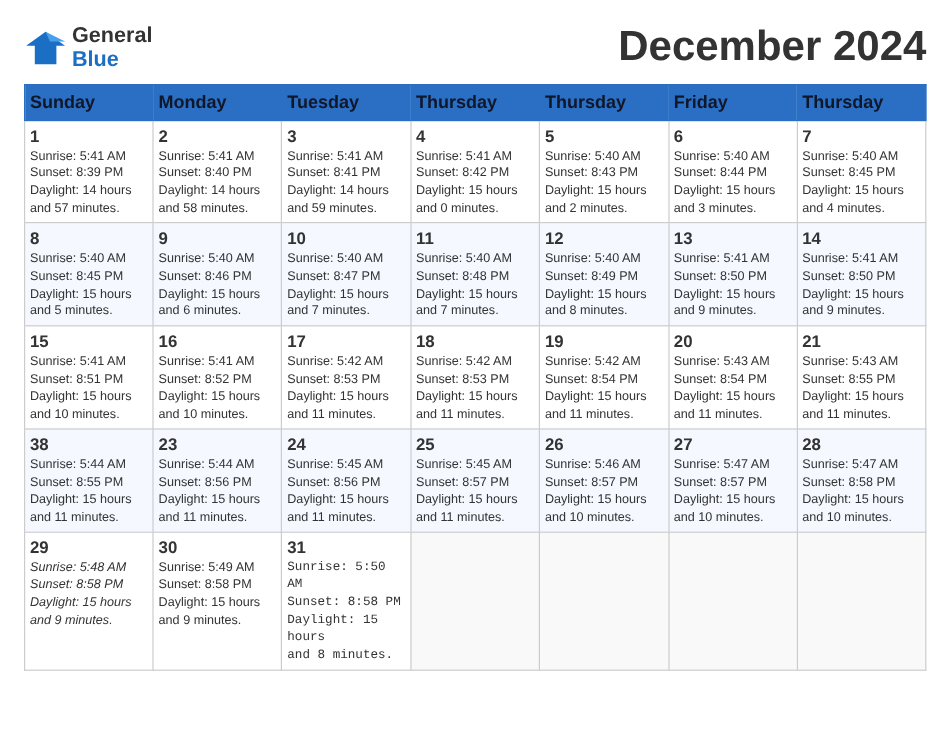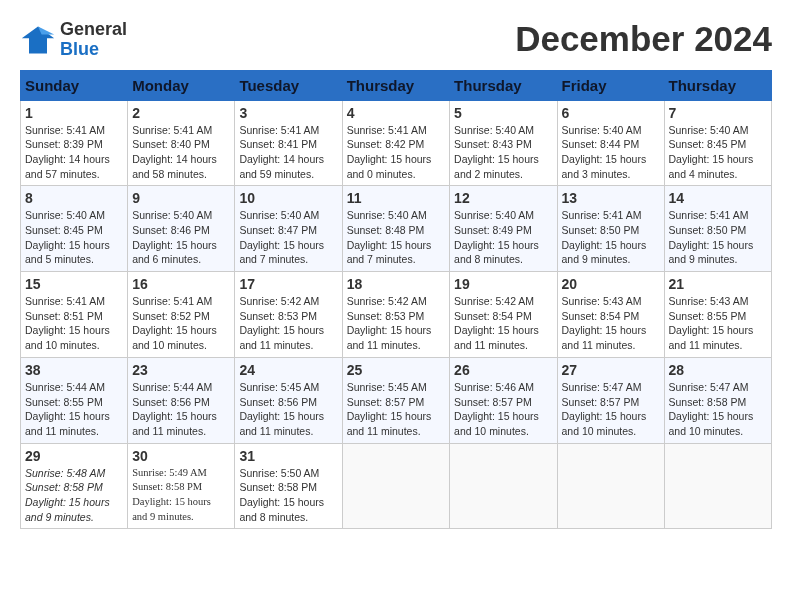--- a/index.html
+++ b/index.html
@@ -327,28 +327,28 @@
       <tr>
         <td>
           <span class="day-num">29</span>
           <div class="day-info" style="white-space: pre-line; font-style: italic;">Sunrise: 5:48 AM
 Sunset: 8:58 PM
 Daylight: 15 hours
 and 9 minutes.</div>
         </td>
         <td>
           <span class="day-num">30</span>
-          <div class="day-info" style="white-space: pre-line; font-family: Liberation Serif, serif;">Sunrise: 5:49 AM
+          <div class="day-info" style="white-space: pre-line;">Sunrise: 5:49 AM
 Sunset: 8:58 PM
 Daylight: 15 hours
 and 9 minutes.</div>
         </td>
         <td>
           <span class="day-num">31</span>
-          <div class="day-info" style="white-space: pre-line;">Sunrise: 5:50 AM
+          <div class="day-info" style="white-space: pre-line; font-family: Liberation Mono, monospace;">Sunrise: 5:50 AM
 Sunset: 8:58 PM
 Daylight: 15 hours
 and 8 minutes.</div>
         </td>
         <td class="empty"></td>
         <td class="empty"></td>
         <td class="empty"></td>
         <td class="empty"></td>
       </tr>
     </tbody>

